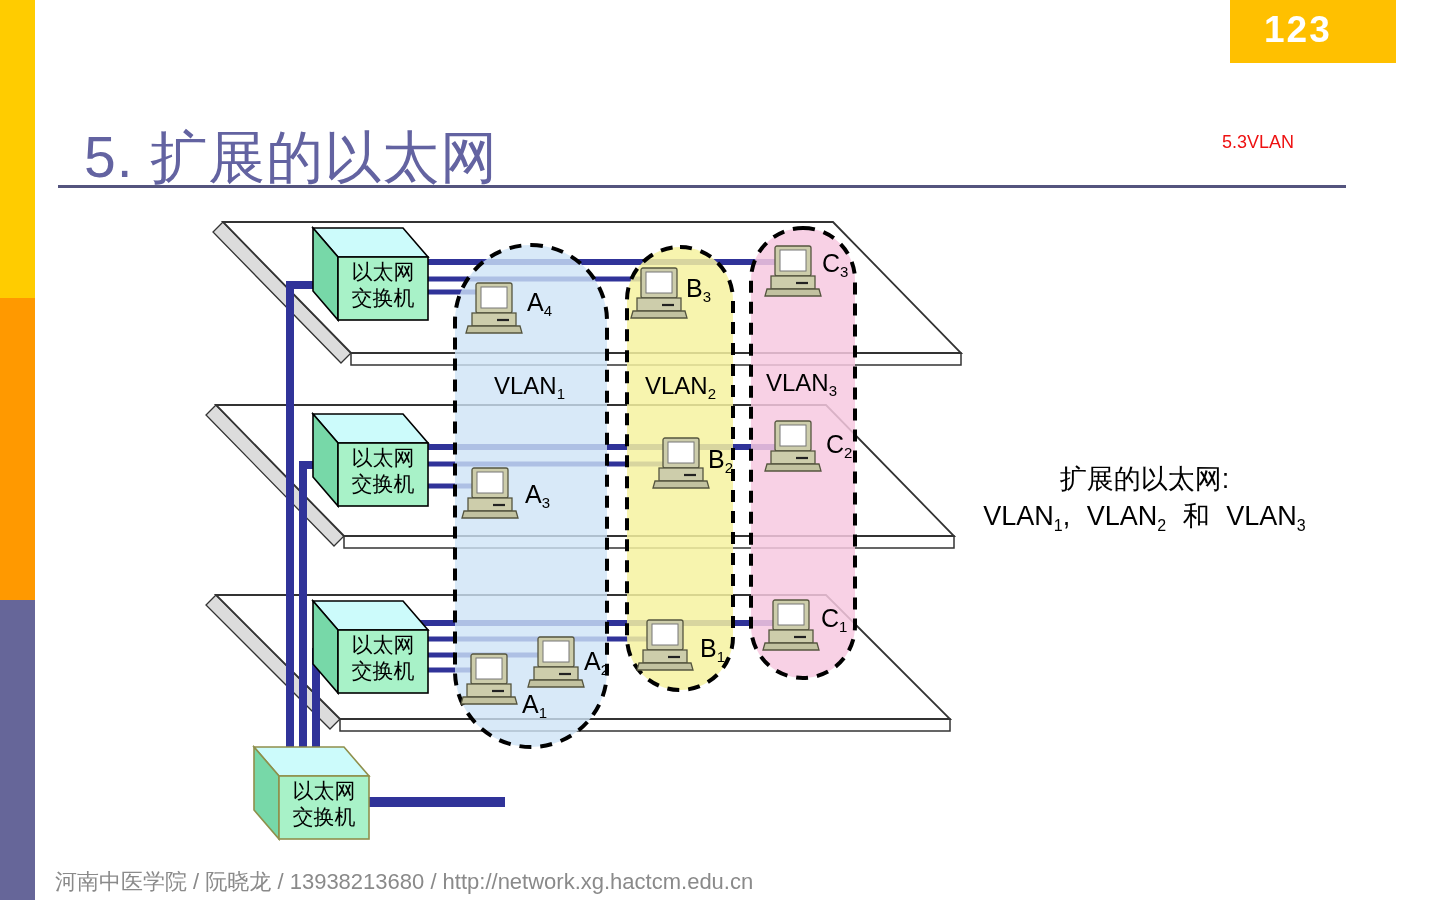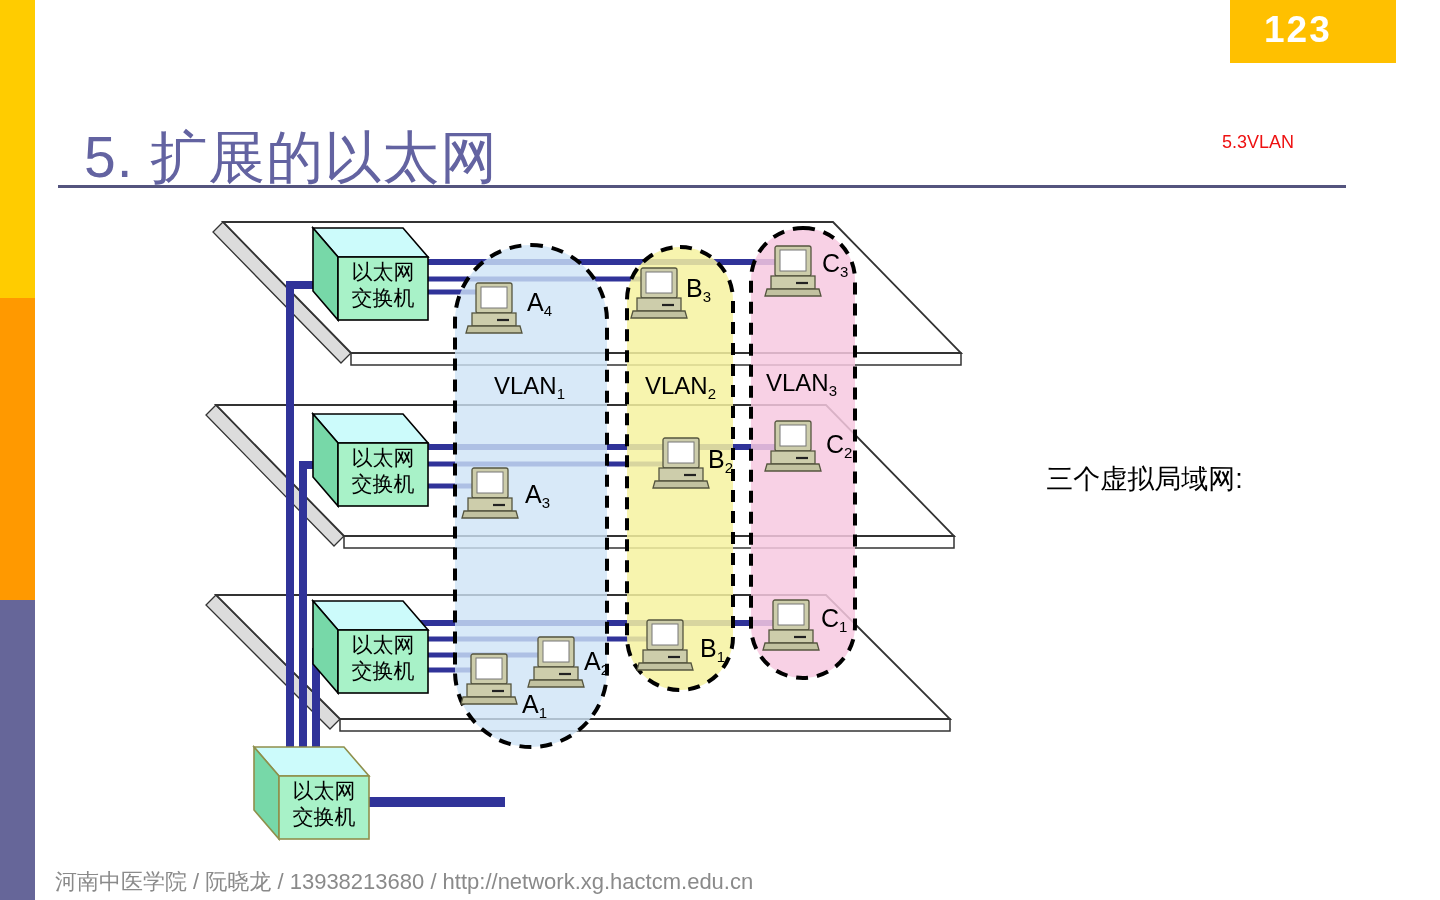--- a/index.html
+++ b/index.html
@@ -76,21 +76,27 @@
 <div class="bar bar-orange"></div>
 <div class="bar bar-purple"></div>
 
 <div class="abs badge">123</div>
 
 <div class="abs title">5. 扩展的以太网</div>
 <div class="abs title-rule"></div>
 <div class="abs section">5.3VLAN</div>
 
 <div class="abs annotation">
-  <div>三个虚拟局域网:</div>
+  <div>扩展的以太网:</div>
+  <div>
+    <span>VLAN</span><sub>1</sub><span>,</span>
+    <span class="sp">VLAN</span><sub>2</sub>
+    <span class="sp">和</span>
+    <span class="sp">VLAN</span><sub>3</sub>
+  </div>
 </div>
 
 <div class="abs footer">河南中医学院  /  阮晓龙  / 13938213680 / http://network.xg.hactcm.edu.cn</div>
 
 <svg class="abs" style="left:0;top:0;" width="1440" height="900" viewBox="0 0 1440 900">
   <defs>
     <g id="pc">
       <rect class="pc-bezel" x="13" y="0" width="36" height="30" rx="2"></rect>
       <rect class="pc-screen" x="18" y="4" width="26" height="21"></rect>
       <rect class="pc-unit" x="9" y="30" width="44" height="13"></rect>

